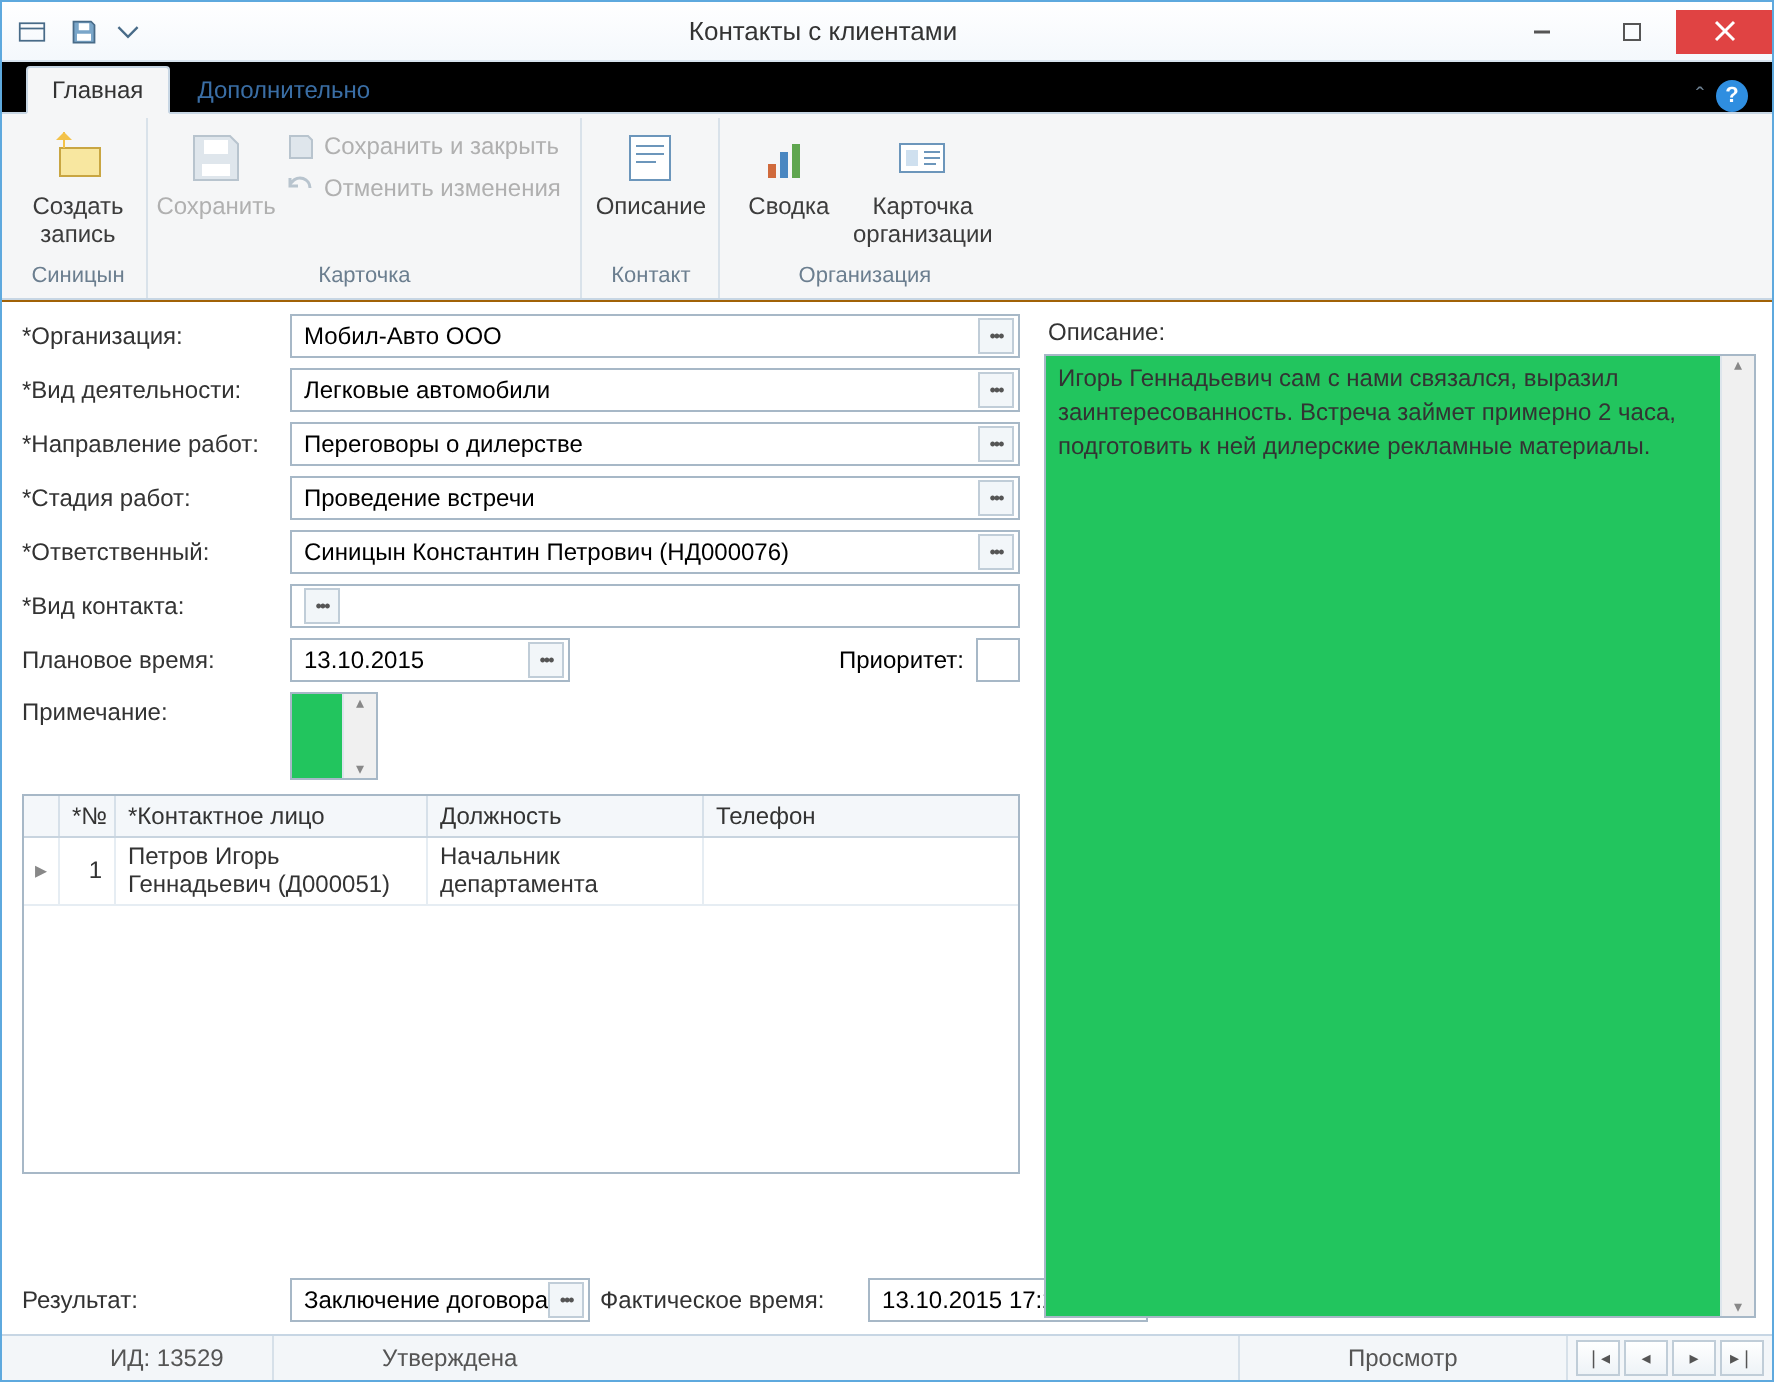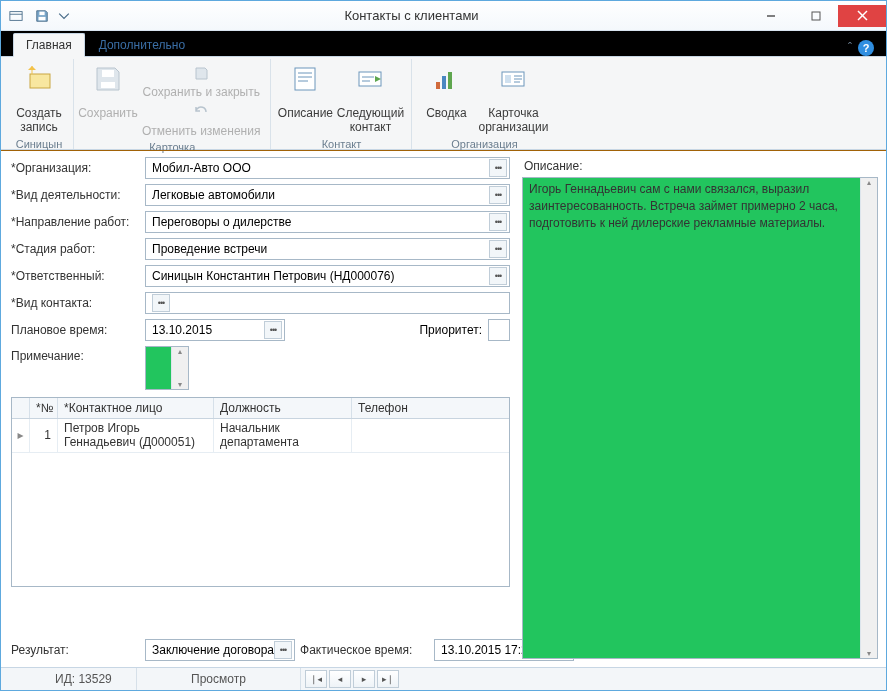--- a/index.html
+++ b/index.html
@@ -114,34 +114,33 @@
   }
   .big-btn {
     display: flex;
     flex-direction: column;
     align-items: center;
     justify-content: flex-start;
     width: 56px;
     padding: 2px;
     cursor: pointer;
     color: #3c3c3c;
-    gap: 12px;
+    gap: 2px;
     text-align: center;
     line-height: 1.15;
   }
   .big-btn.disabled { color: #b0b0b0; }
   .big-btn .bicon { width: 32px; height: 32px; display: flex; align-items: center; justify-content: center; }
   .small-btn-col { display: flex; flex-direction: column; justify-content: flex-start; gap: 1px; padding-top: 2px;}
   .small-btn {
     display: flex; align-items: center; gap: 4px;
     padding: 2px 4px;
     color: #3c3c3c;
     cursor: pointer;
     white-space: nowrap;
-    flex-direction: column;
   }
   .small-btn.disabled { color: #b0b0b0; }
   .small-btn .sicon { width: 16px; height: 16px; display: flex; align-items: center; justify-content: center;}
   
   .content {
     flex: 1;
     display: flex;
     border-top: 1px solid #a16207;
     overflow: hidden;
   }
@@ -359,32 +358,20 @@
         <span class="bicon">
             <svg width="30" height="30">
               <rect x="5" y="4" width="20" height="22" fill="#fff" stroke="#6c96bb"></rect>
               <line x1="8" y1="9" x2="22" y2="9" stroke="#6c96bb"></line>
               <line x1="8" y1="13" x2="22" y2="13" stroke="#6c96bb"></line>
               <line x1="8" y1="17" x2="18" y2="17" stroke="#6c96bb"></line>
             </svg>
           </span>
         <span>Описание</span>
       </div>
-      <div class="big-btn" style="width:70px;">
-        <span class="bicon">
-            <svg width="30" height="30">
-              <rect x="4" y="8" width="22" height="14" fill="#fff" stroke="#6c96bb"></rect>
-              <line x1="7" y1="13" x2="19" y2="13" stroke="#6c96bb"></line>
-              <line x1="7" y1="17" x2="15" y2="17" stroke="#6c96bb"></line>
-              <polygon points="20,12 26,15 20,18" fill="#5fa64f"></polygon>
-            </svg>
-          </span>
-        <span style="white-space:pre-line;">Следующий
-контакт</span>
-      </div>
     </div>
     <div class="group-title">Контакт</div>
   </div>
 
   <div class="ribbon-group">
     <div class="group-body">
       <div class="big-btn">
         <span class="bicon">
             <svg width="30" height="30">
               <rect x="5" y="18" width="4" height="7" fill="#d06a3c"></rect>
@@ -520,20 +507,21 @@
       <div class="scroll">
           <span>▴</span>
           <span>▾</span>
         </div>
     </div>
   </div>
 </div>
 
 <div class="statusbar">
   <div class="status-cell" style="width:92px;">ИД: 13529</div>
+  <div class="status-cell" style="flex:1;">Утверждена</div>
   <div class="status-cell" style="width:120px;">Просмотр</div>
   <div class="nav-btns">
     <div class="nav-btn">❘◂</div>
     <div class="nav-btn">◂</div>
     <div class="nav-btn">▸</div>
     <div class="nav-btn">▸❘</div>
   </div>
 </div>
 
 </body></html>

